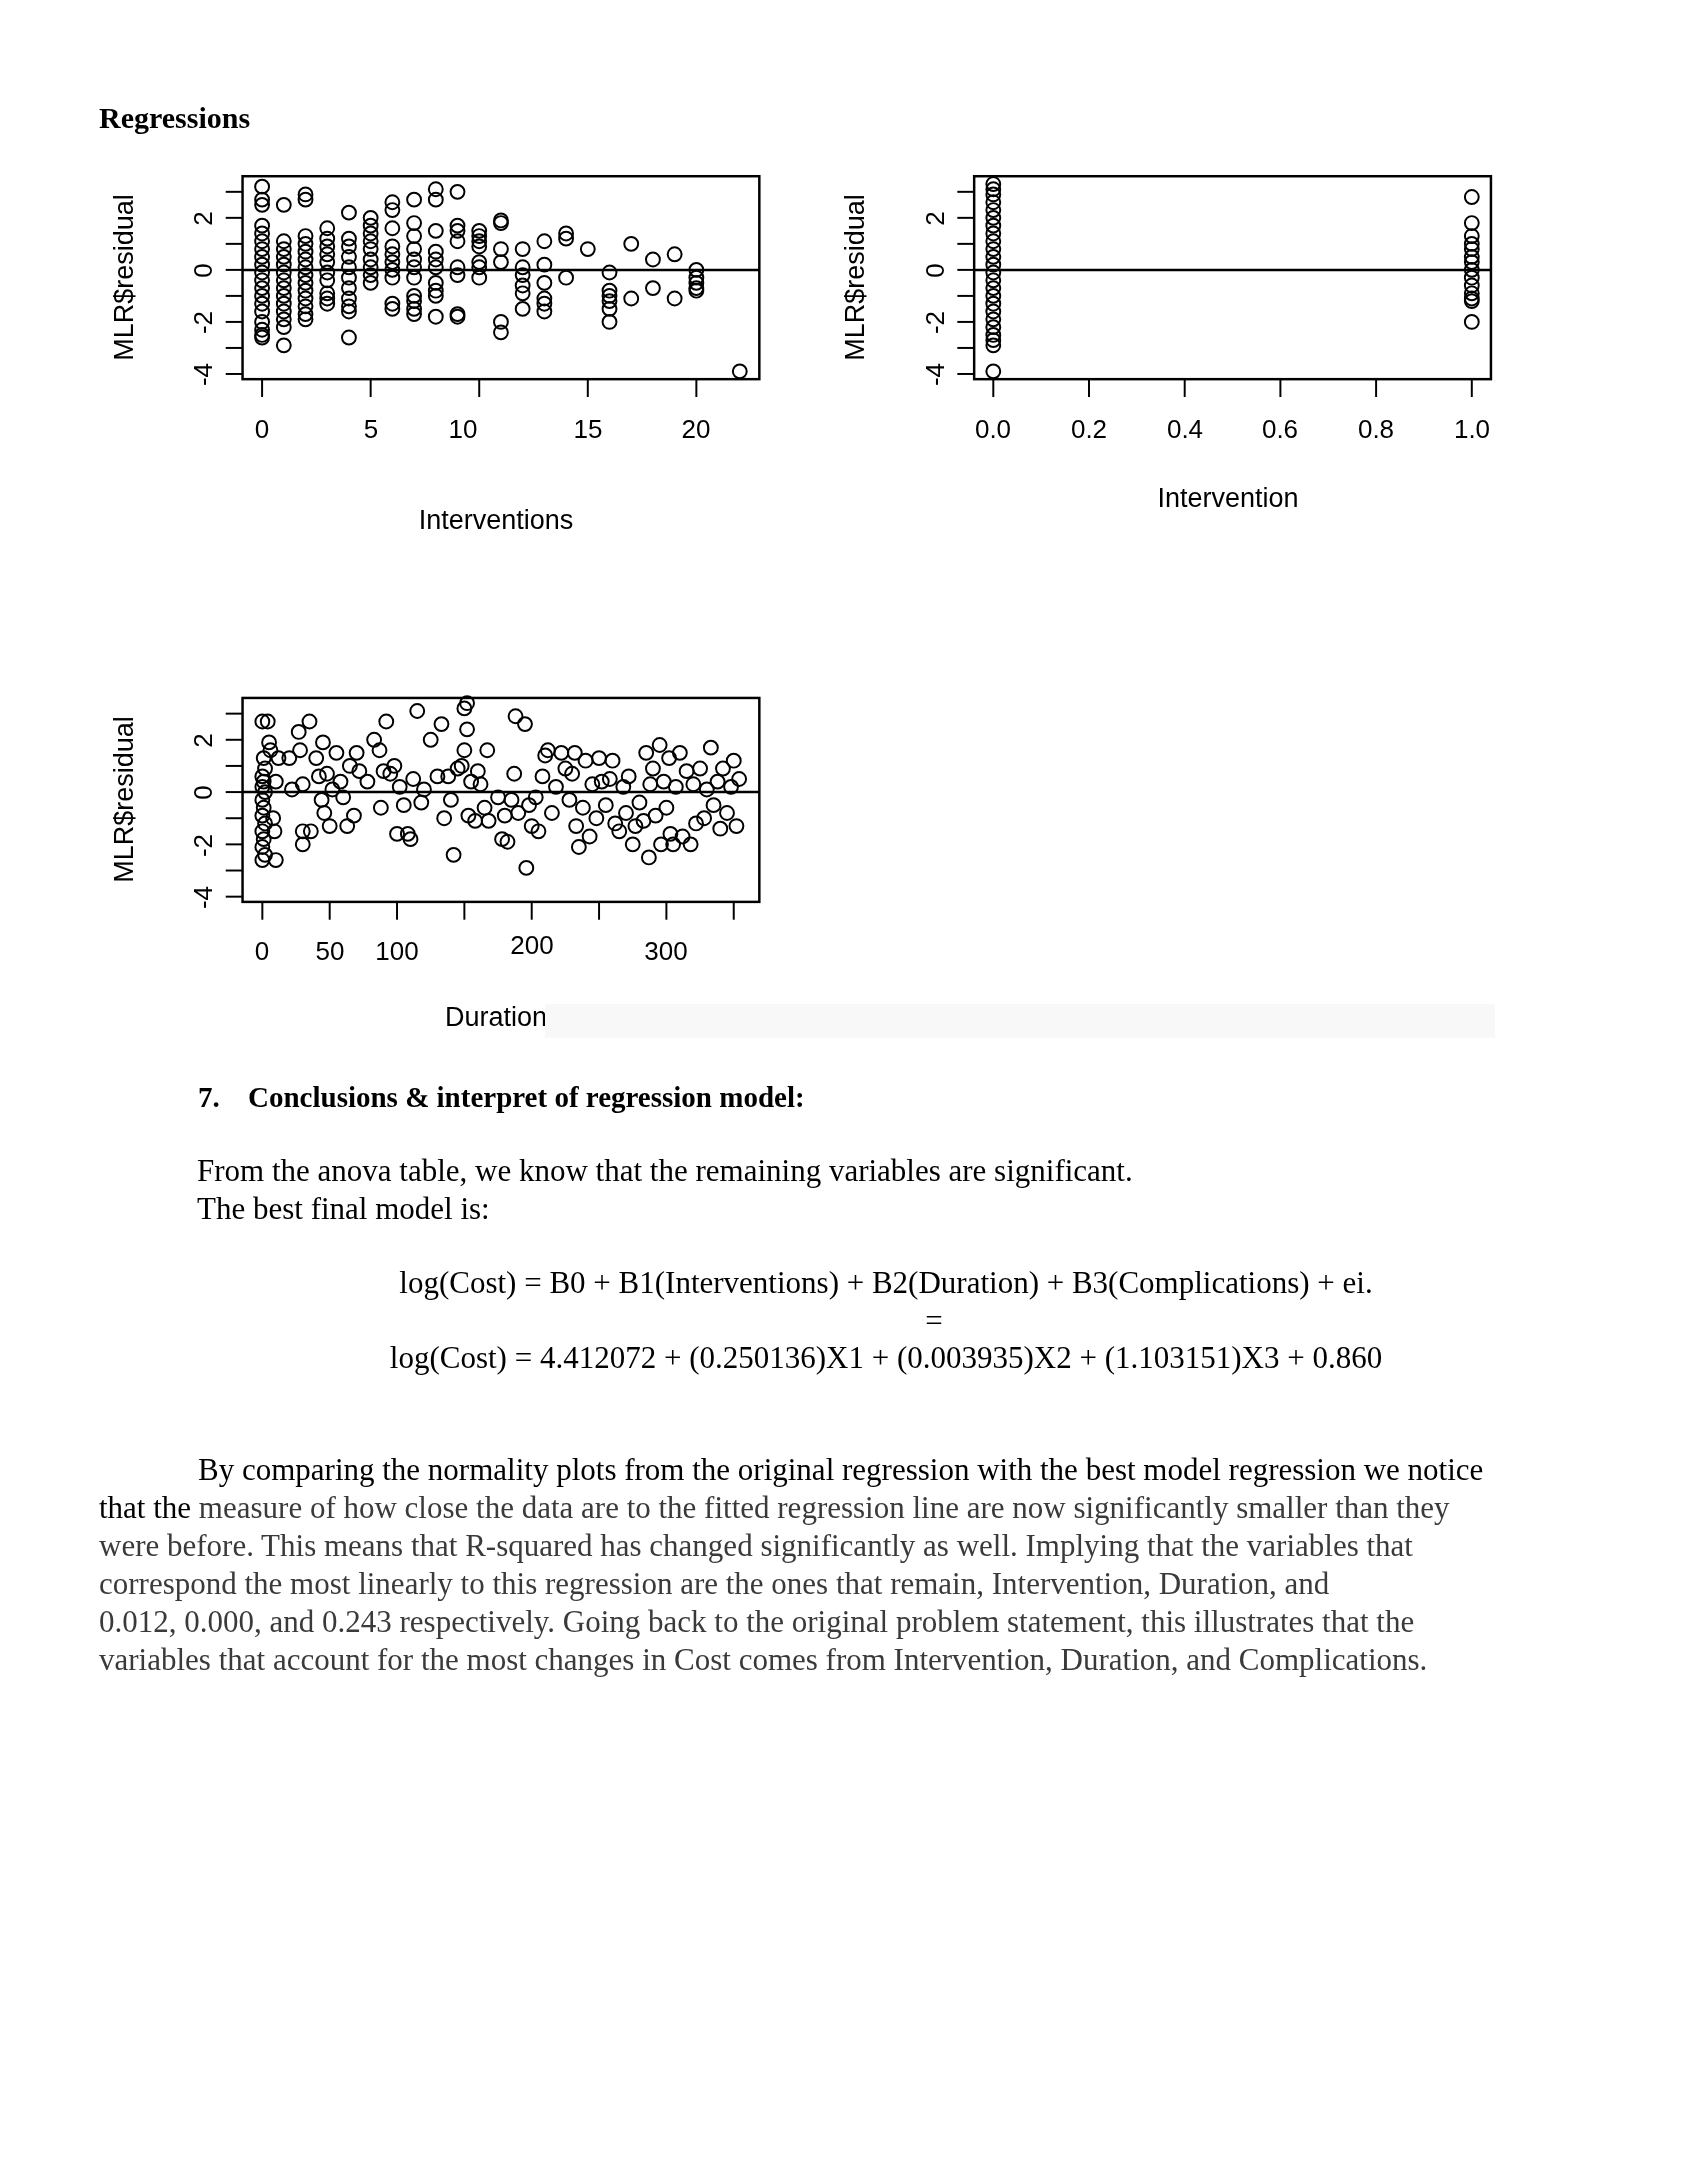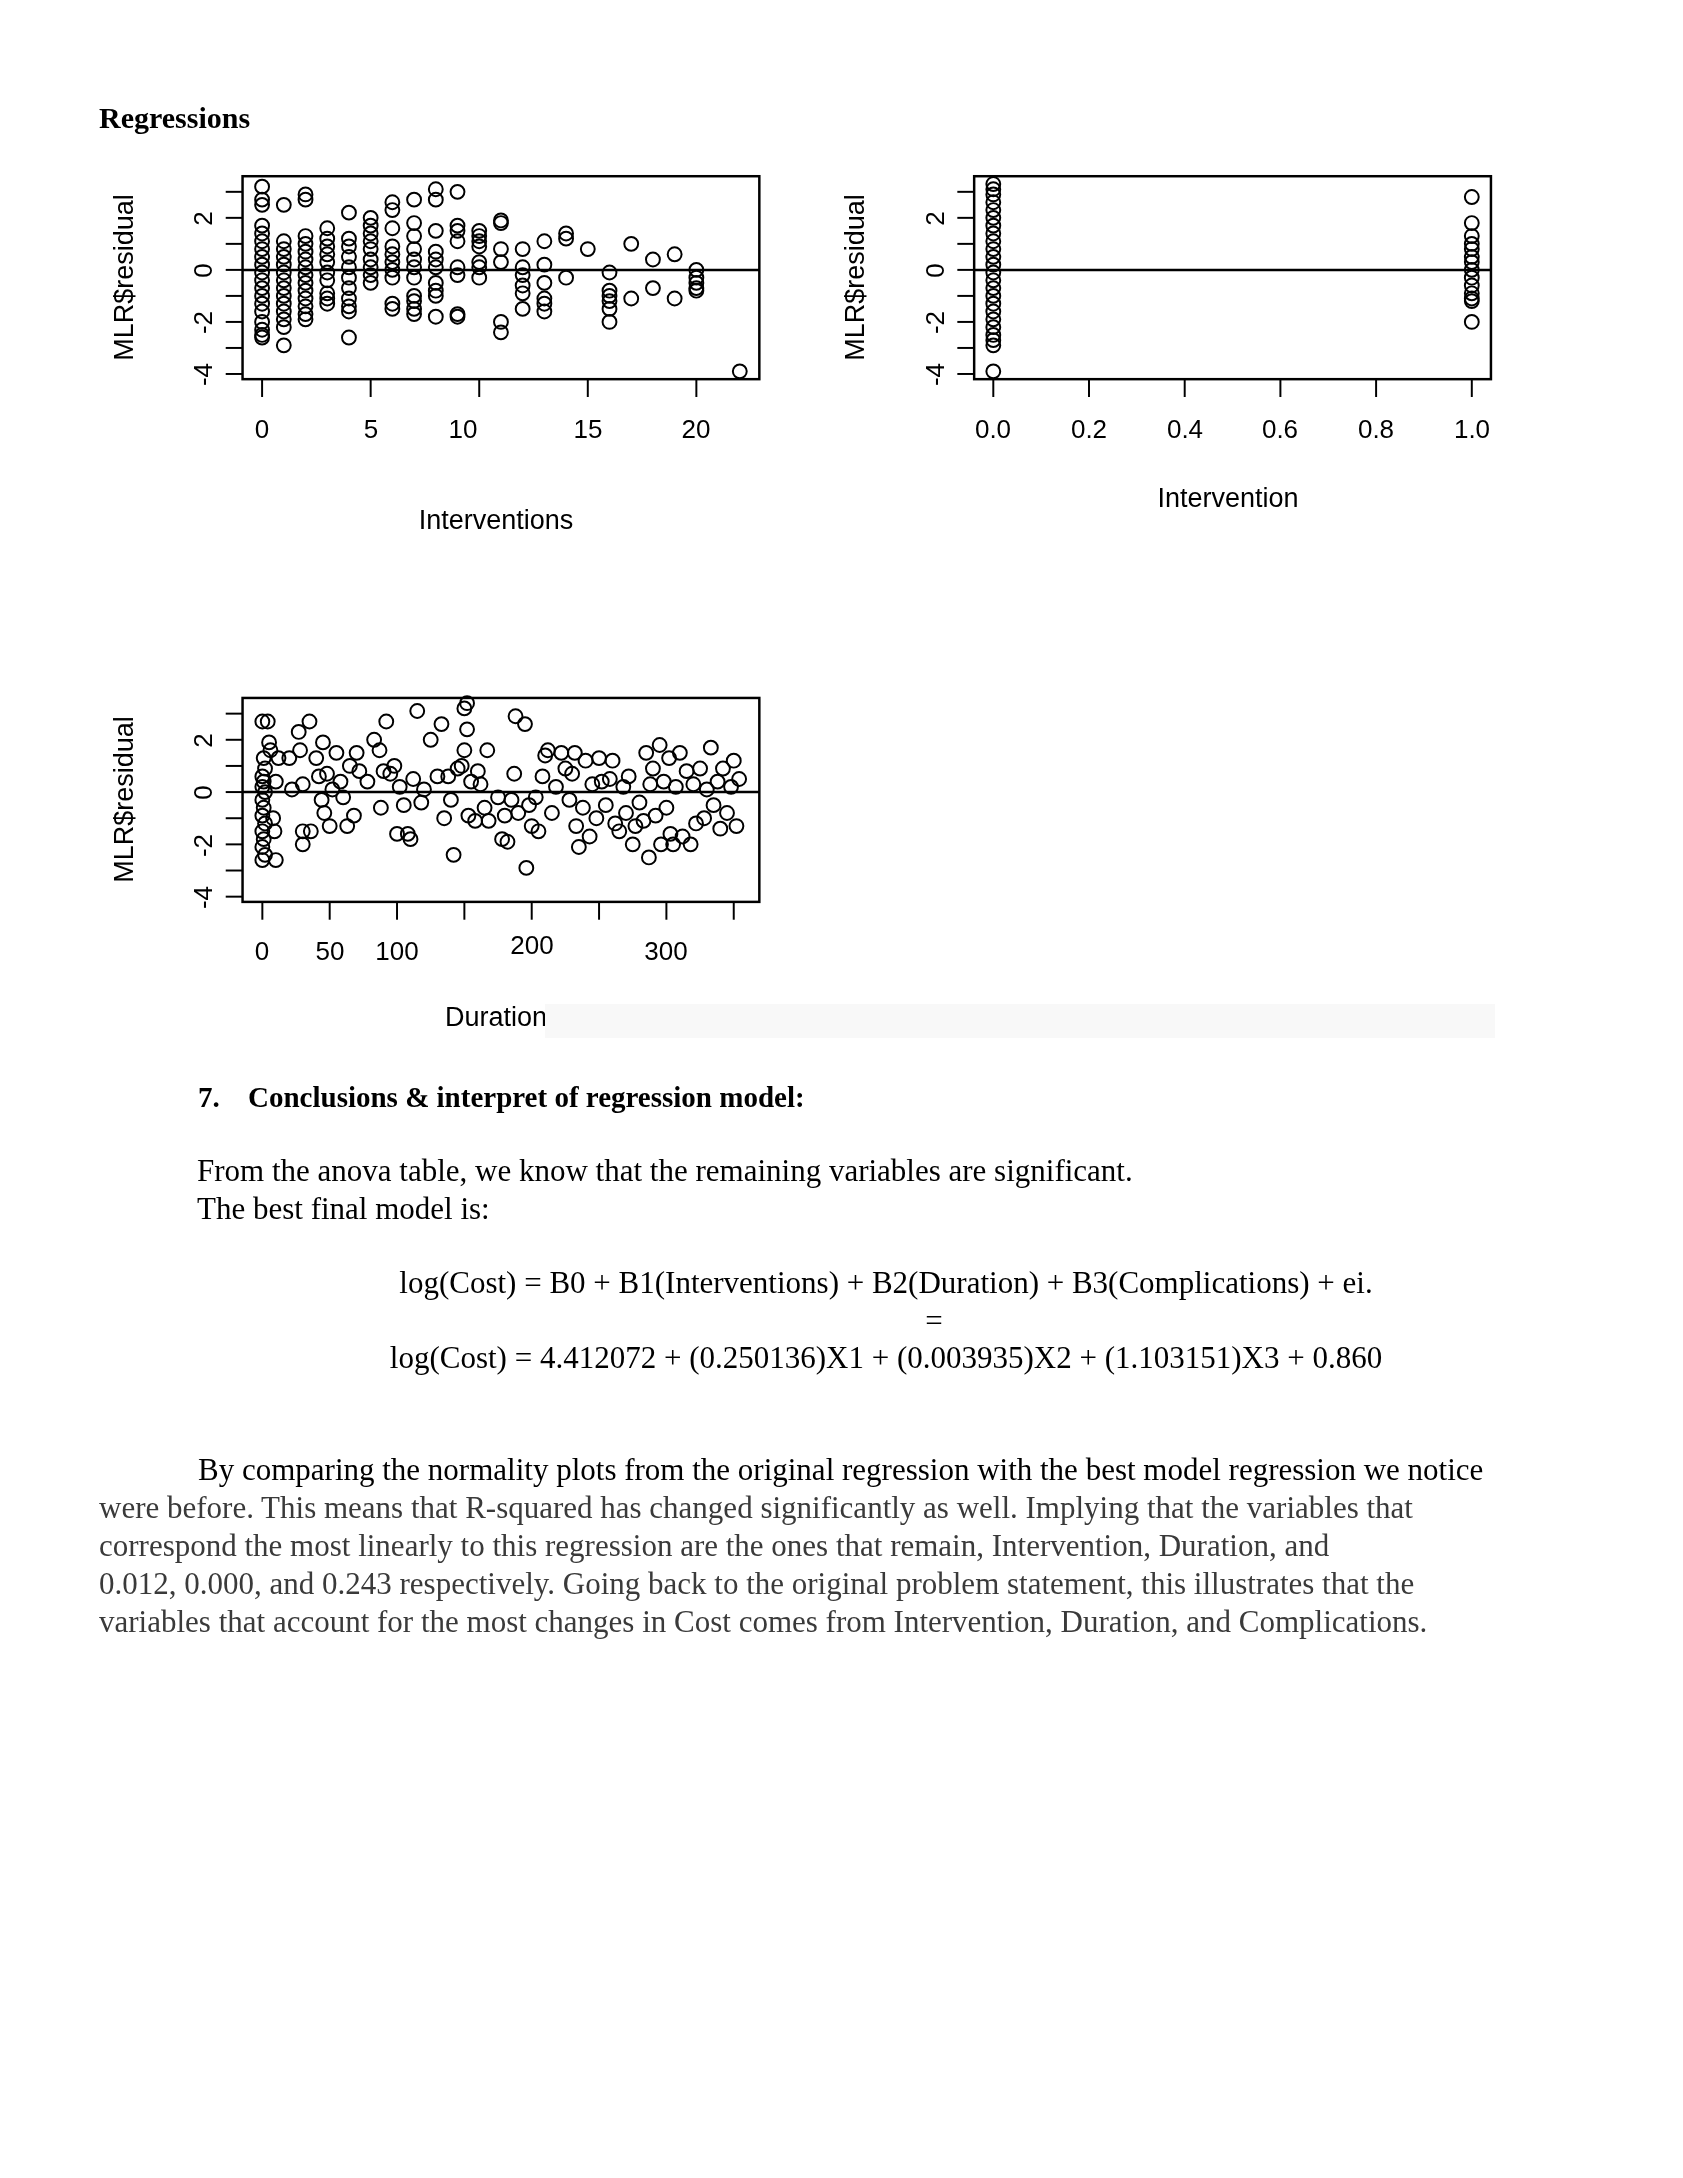--- a/index.html
+++ b/index.html
@@ -501,18 +501,19 @@
 
 <div class="p" style="left:197px; top:1153px;">From the anova table, we know that the remaining variables are significant.</div>
 <div class="p" style="left:197px; top:1191px;">The best final model is:</div>
 
 <div class="eq" style="left:886px; top:1265px;">log(Cost) = B0 + B1(Interventions) + B2(Duration) + B3(Complications) + ei.</div>
 <div class="eq" style="left:934px; top:1303px;">=</div>
 <div class="eq" style="left:886px; top:1340px;">log(Cost) = 4.412072 + (0.250136)X1 + (0.003935)X2 + (1.103151)X3 + 0.860</div>
 
 <div class="body-para">
   <span class="line" style="padding-left:99px;"><span class="dark">By comparing the normality plots from the original regression with the best model regression we notice</span><span class="gray"></span></span>
+  <span class="line"><span class="dark">that the </span><span class="gray">measure of how close the data are to the fitted regression line are now significantly smaller than they</span></span>
   <span class="line"><span class="dark"></span><span class="gray">were before. This means that R-squared has changed significantly as well. Implying that the variables that</span></span>
   <span class="line"><span class="dark"></span><span class="gray">correspond the most linearly to this regression are the ones that remain, Intervention, Duration, and</span></span>
   <span class="line"><span class="dark"></span><span class="gray">0.012, 0.000, and 0.243 respectively. Going back to the original problem statement, this illustrates that the</span></span>
   <span class="line"><span class="dark"></span><span class="gray">variables that account for the most changes in Cost comes from Intervention, Duration, and Complications.</span></span>
 </div>
 
 
 </body></html>

